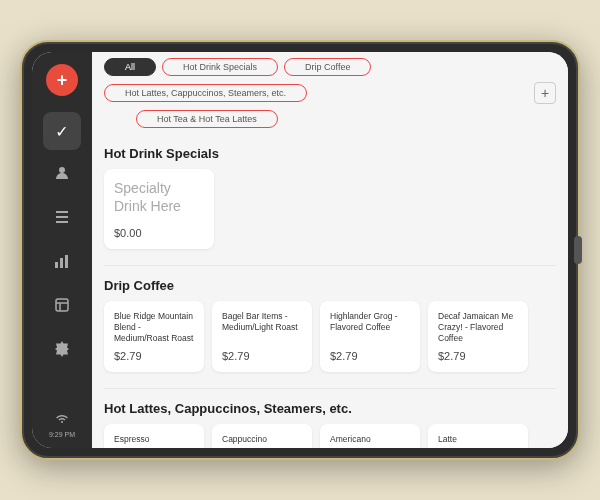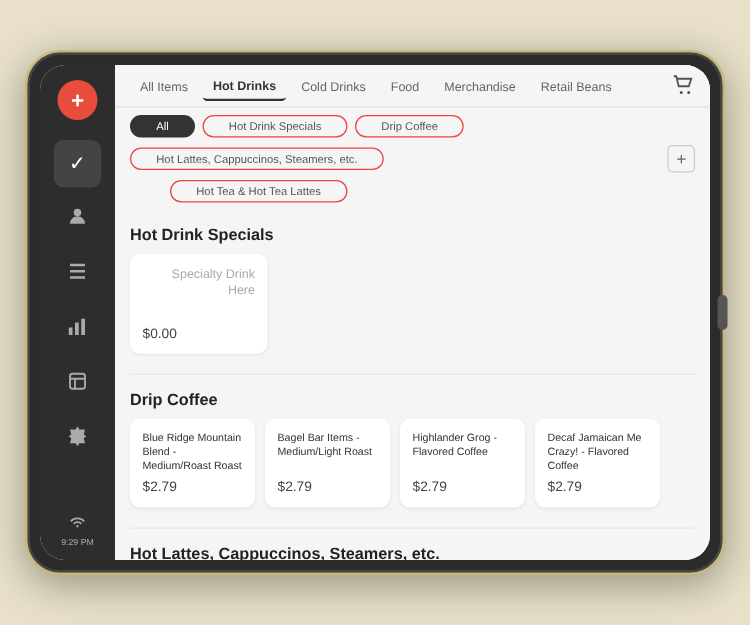--- a/index.html
+++ b/index.html
@@ -206,23 +206,22 @@
     .card-price {
       font-size: 11px;
       color: #444;
       margin-top: 6px;
     }
     .card.specialty {
       width: 110px;
       min-height: 80px;
     }
     .card.specialty .card-name {
-      font-size: 10px;
+      font-size: 14px;
       color: #aaa;
-      text-align: right;
     }
     .divider {
       height: 1px;
       background: #e8e8e8;
       margin: 4px 0 12px;
     }
   </style>
 </head>
 <body>
 
@@ -285,35 +284,20 @@
           <svg width="14" height="10" viewBox="0 0 14 10" fill="#aaa">
               <path d="M7 8a1 1 0 110 2 1 1 0 010-2zm0-3c1.4 0 2.6.6 3.5 1.5l-1 1A3 3 0 007 6.5a3 3 0 00-2.5 1l-1-1A4.4 4.4 0 017 5zm0-3c2.3 0 4.4 1 5.9 2.5l-1 1A5.9 5.9 0 007 3.5a5.9 5.9 0 00-4.9 2l-1-1A7.4 7.4 0 017 2z"></path>
             </svg>
         </span>
         <div class="sidebar-time">9:29 PM</div>
       </div>
     </div>
 
     <div class="main-content">
 
-      <div class="tab-bar">
-        <div class="tab-item">All Items</div>
-        <div class="tab-item active">Hot Drinks</div>
-        <div class="tab-item">Cold Drinks</div>
-        <div class="tab-item">Food</div>
-        <div class="tab-item">Merchandise</div>
-        <div class="tab-item">Retail Beans</div>
-        <div class="tab-cart">
-          <svg width="18" height="16" viewBox="0 0 18 16" fill="none" stroke="#555" stroke-width="1.5">
-              <path d="M1 1h2l2 8h8l2-6H4"></path>
-              <circle cx="7" cy="14" r="1.2" fill="#555" stroke="none"></circle>
-              <circle cx="13" cy="14" r="1.2" fill="#555" stroke="none"></circle>
-            </svg>
-        </div>
-      </div>
 
       <div class="filter-bar">
         <div class="filter-chip active">All</div>
         <div class="filter-chip">Hot Drink Specials</div>
         <div class="filter-chip">Drip Coffee</div>
         <div class="filter-chip">Hot Lattes, Cappuccinos, Steamers, etc.</div>
         <div class="filter-add">
           <span>+</span>
         </div>
       </div>

